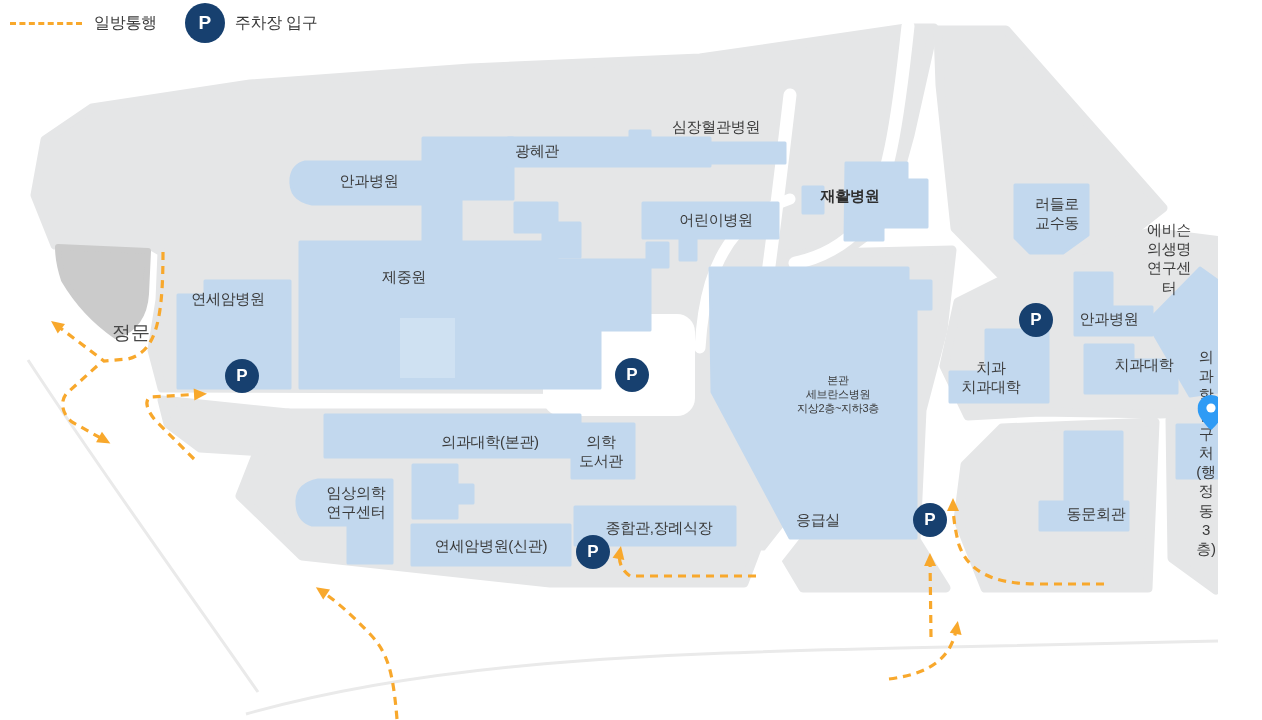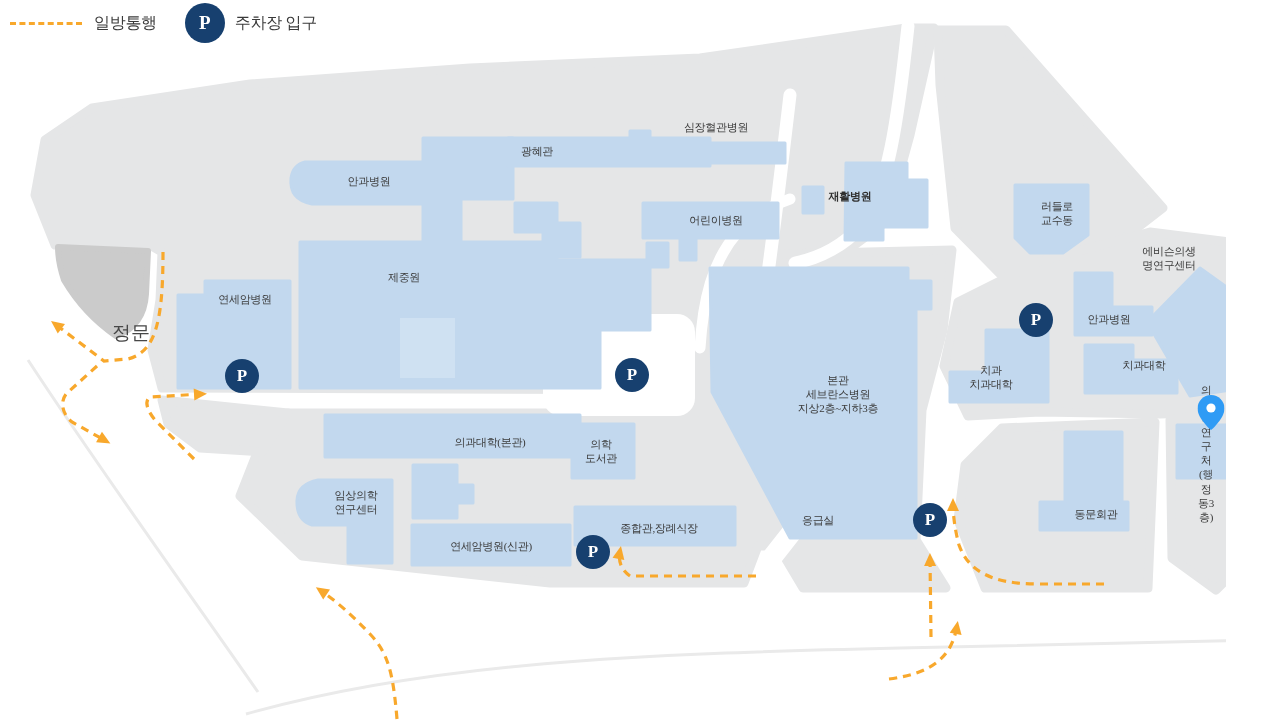--- a/index.html
+++ b/index.html
@@ -1,20 +1,20 @@
 <!DOCTYPE html>
 <html><head>
 <meta charset="utf-8">
 <style>
   html,body{margin:0;padding:0;background:#fff;}
   #stage{position:relative;width:1218px;height:720px;overflow:hidden;
-         font-family:Liberation Serif, serif;background:#fff;padding-left:8px;}
+         font-family:Liberation Sans, sans-serif;background:#fff;}
   #mapsvg{position:absolute;left:0;top:0;}
   .map-label{position:absolute;transform:translate(-50%,-50%);white-space:pre-line;
-             text-align:center;color:#3a3a3a;font-size:11px;font-weight:500;
+             text-align:center;color:#3a3a3a;font-size:15px;font-weight:500;
              line-height:1.28;letter-spacing:-0.3px;pointer-events:none;}
   .map-label.bold{font-weight:700;color:#2f2f2f;}
   .map-label.gate{font-size:19px;color:#474747;letter-spacing:0;}
   .map-label.big{font-size:11px;}
   .p-marker{position:absolute;transform:translate(-50%,-50%);width:34px;height:34px;
             border-radius:50%;background:#17406F;color:#fff;display:flex;
             align-items:center;justify-content:center;font-size:17px;font-weight:700;}
   .p-marker.lg{width:40px;height:40px;font-size:19px;}
   #legend{position:absolute;left:0;top:0;height:46px;display:flex;align-items:center;}
   #legend .dash{width:72px;border-top:3px dashed #F8A82C;margin-left:10px;}
@@ -118,21 +118,21 @@
   <div id="labels-layer">
       <div class="map-label" style="left: 716px; top: 127px;">심장혈관병원</div>
       <div class="map-label" style="left: 537px; top: 151px;">광혜관</div>
       <div class="map-label" style="left: 369px; top: 181px;">안과병원</div>
       <div class="map-label" style="left: 716px; top: 220px;">어린이병원</div>
       <div class="map-label bold" style="left: 850px; top: 196px;">재활병원</div>
       <div class="map-label" style="left: 1057px; top: 213px;">러들로
 교수동</div>
       <div class="map-label" style="left: 1169px; top: 258px;">에비슨의생명연구센터</div>
       <div class="map-label" style="left: 404px; top: 277px;">제중원</div>
-      <div class="map-label" style="left: 245px; top: 299px;">연세암병원</div>
+      <div class="map-label" style="left: 228px; top: 299px;">연세암병원</div>
       <div class="map-label gate" style="left: 131px; top: 333px;">정문</div>
       <div class="map-label" style="left: 1109px; top: 319px;">안과병원</div>
       <div class="map-label" style="left: 991px; top: 377px;">치과
 치과대학</div>
       <div class="map-label" style="left: 1144px; top: 365px;">치과대학</div>
       <div class="map-label big" style="left: 838px; top: 394px;">본관
 세브란스병원
 지상2층~지하3층</div>
       <div class="map-label" style="left: 1206px; top: 453px;">의과학연구처
 (행정동3층)</div>

